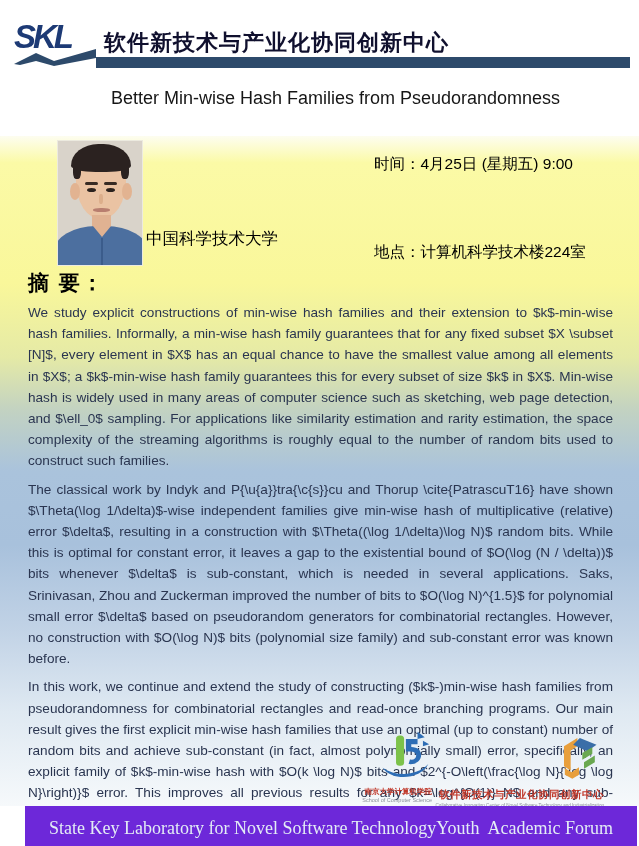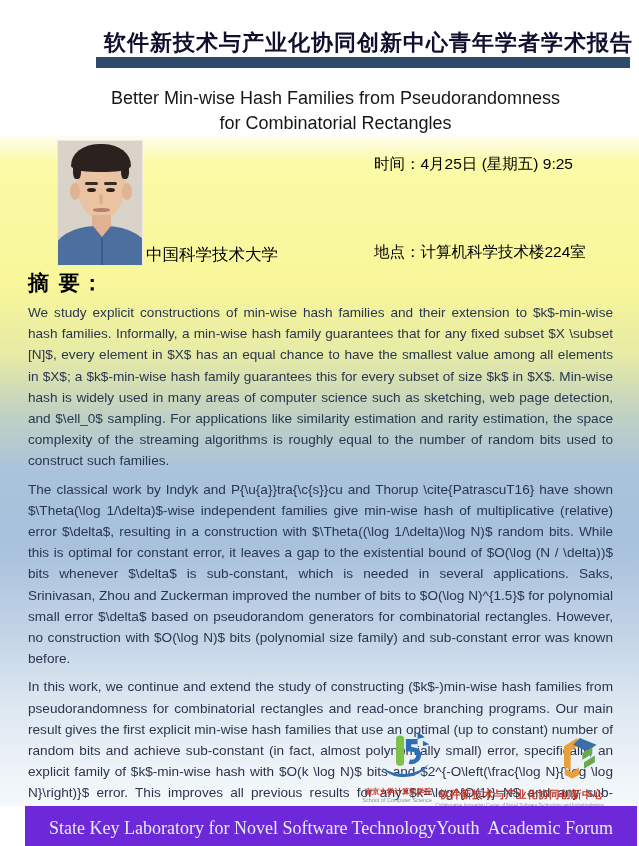--- a/index.html
+++ b/index.html
@@ -48,21 +48,21 @@
   .ph-shirt{left:-4px;top:85px;width:94px;height:42px;background:#4c6f9f;
             border-radius:45% 45% 0 0 / 60% 60% 0 0;}
   .ph-collar{left:35px;top:85px;width:0;height:0;border-left:9px solid transparent;
              border-right:9px solid transparent;border-top:11px solid #e0b292;}
   .ph-placket{left:43px;top:97px;width:2px;height:29px;background:#3b5c8b;}
 
   .speaker-name-row{position:absolute;left:146px;top:8px;white-space:nowrap;}
   .speaker-name{font-family:"Liberation Serif",serif;font-size:31px;letter-spacing:9px;color:#000;}
   .speaker-rank{font-size:15px;color:#000;margin-left:2px;vertical-align:6px;}
   .speaker-time{position:absolute;left:374px;top:18px;font-size:15.5px;color:#000;}
-  .speaker-aff{position:absolute;left:146px;top:108px;font-size:16.5px;color:#000;}
+  .speaker-aff{position:absolute;left:146px;top:92px;font-size:16.5px;color:#000;}
   .speaker-loc{position:absolute;left:374px;top:106px;font-size:15.5px;color:#000;}
 
   
   .flow{position:absolute;left:28px;top:133px;width:585px;}
   .sec-heading{font-size:21px;font-weight:700;color:#000;letter-spacing:2px;margin:0 0 5px 0;}
   .flow p{margin:0 0 7px 0;font-family:Liberation Sans, sans-serif;font-size:13.6px;
           line-height:1.56;text-align:justify;color:#2a3550;}
   .bio-heading{margin-top:8px;}
 
   
@@ -80,29 +80,33 @@
   .footer-bar{position:absolute;left:25px;top:806px;width:612px;height:44px;background:#6d28d9;
               display:flex;align-items:center;justify-content:space-between;box-sizing:border-box;
               padding:0 38px 0 24px;}
   .footer-bar span{font-family:"Liberation Serif",serif;font-size:18px;color:#e3ecf5;white-space:pre;}
 </style>
 </head>
 <body>
 
 <div class="poster">
 
+  <div class="skl-logo">
+    <span class="skl-letters">SKL</span>
+    <svg class="skl-swoosh" width="82" height="18" viewBox="0 0 82 18">
+      <polygon points="0,16 22,5 40,13 82,1 82,10 40,18 22,13 6,17" fill="#2d4a6b"></polygon>
+    </svg>
+  </div>
   <div class="header-row">
     <span>软件新技术与产业化协同创新中心</span>
-    <span>青年学者学术报告</span>
   </div>
   <div class="header-bar"></div>
 
   <div class="page-title">
     <span>Better Min-wise Hash Families from Pseudorandomness</span><br>
-    <span>for Combinatorial Rectangles</span>
   </div>
 
   <div class="content">
 
     <div class="photo">
       <div class="ph-face"></div>
       <div class="ph-ear-l"></div>
       <div class="ph-ear-r"></div>
       <div class="ph-hair"></div>
       <div class="ph-side-l"></div>
@@ -112,21 +116,21 @@
       <div class="ph-eye-l"></div>
       <div class="ph-eye-r"></div>
       <div class="ph-nose"></div>
       <div class="ph-mouth"></div>
       <div class="ph-neck"></div>
       <div class="ph-shirt"></div>
       <div class="ph-collar"></div>
       <div class="ph-placket"></div>
     </div>
 
-    <div class="speaker-time">时间：4月25日 (星期五) 9:25</div>
+    <div class="speaker-time">时间：4月25日 (星期五) 9:00</div>
     <div class="speaker-aff">中国科学技术大学</div>
     <div class="speaker-loc">地点：计算机科学技术楼224室</div>
 
     <div class="flow">
       <div class="sec-heading">摘 要：</div>
       <p>We study explicit constructions of min-wise hash families and their extension to $k$-min-wise hash families. Informally, a min-wise hash family guarantees that for any fixed subset $X \subset [N]$, every element in $X$ has an equal chance to have the smallest value among all elements in $X$; a $k$-min-wise hash family guarantees this for every subset of size $k$ in $X$. Min-wise hash is widely used in many areas of computer science such as sketching, web page detection, and $\ell_0$ sampling. For applications like similarity estimation and rarity estimation, the space complexity of the streaming algorithms is roughly equal to the number of random bits used to construct such families.</p>
       <p>The classical work by Indyk and P{\u{a}}tra{\c{s}}cu and Thorup \cite{PatrascuT16} have shown $\Theta(\log 1/\delta)$-wise independent families give min-wise hash of multiplicative (relative) error $\delta$, resulting in a construction with $\Theta((\log 1/\delta)\log N)$ random bits. While this is optimal for constant error, it leaves a gap to the existential bound of $O(\log (N / \delta))$ bits whenever $\delta$ is sub-constant, which is needed in several applications. Saks, Srinivasan, Zhou and  Zuckerman improved the number of bits to $O(\log N)^{1.5}$ for polynomial small error $\delta$ based on pseudorandom generators for combinatorial rectangles. However, no construction with $O(\log N)$ bits (polynomial size family) and sub-constant error was known before.</p>
       <p>In this work, we continue and extend the study of constructing ($k$-)min-wise hash families from pseudorandomness for combinatorial rectangles and read-once branching programs. Our main result gives the first explicit min-wise hash families that use an optimal (up to constant) number of random bits and achieve sub-constant (in fact, almost polynomially small) error, specifically, an explicit family of $k$-min-wise hash with $O(k \log N)$ bits and $2^{-O\left(\frac{\log N}{\log \log N}\right)}$ error. This improves all previous results for any $k=\log^{O(1)} N$ and any sub-constant error $\delta=o(1)$. Our main techniques involve several new ideas to adapt the classical Nisan-Zuckerman pseudorandom generator to fool min-wise hashing with a \emph{multiplicative} error.</p>
       <div class="sec-heading bio-heading">报告人简介：</div>
       <p>Xue is faculty member in University of Science and Technology of China. Before joining USTC, he was an assistant professor in George Mason University and a postdoc in Northwestern University. He is broadly interested in randomized algorithms and pseudorandomness. Specific areas include fast Fourier transforms, randomized matrix algorithms, design of hash functions and pseudorandom generators.</p>

